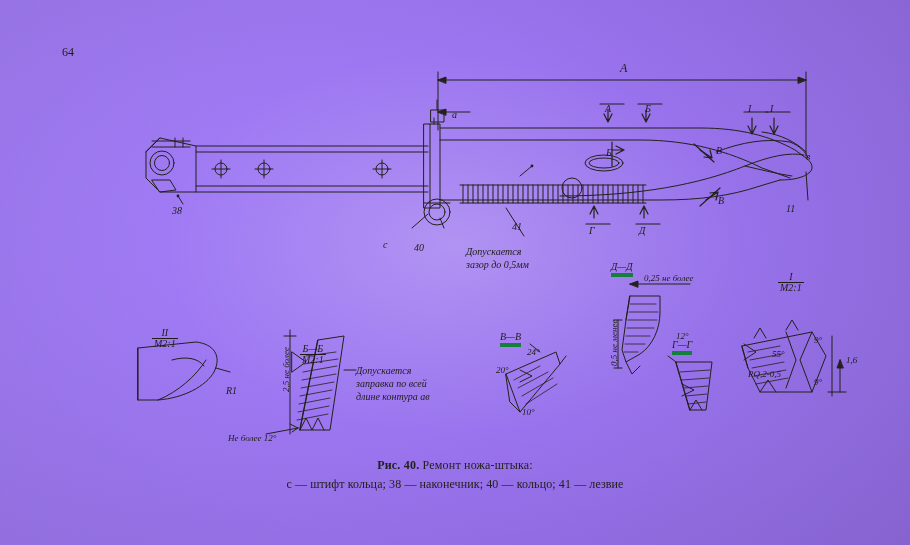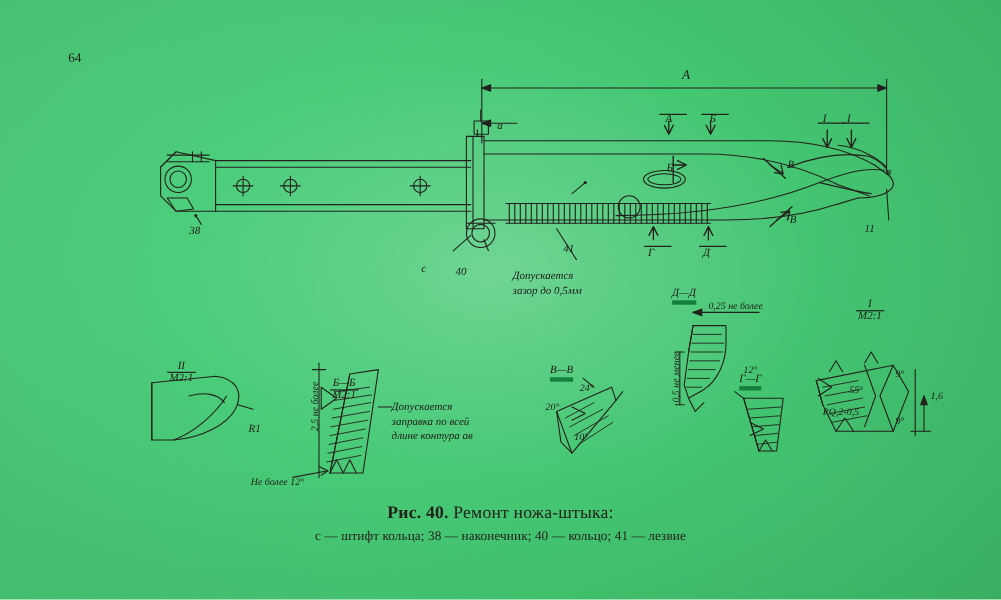--- a/index.html
+++ b/index.html
@@ -4,21 +4,21 @@
 <style>
   html, body {
     margin: 0;
     padding: 0;
     background: #fff;
   }
   #page {
     position: relative;
     width: 910px;
     height: 545px;
-    background: #22c55e;
+    background: #8b5cf6;
     overflow: hidden;
     font-family: "Liberation Serif", serif;
     color: #23211c;
   }
   
   #paper-tint {
     position: absolute;
     inset: 0;
     background:
       radial-gradient(ellipse at 50% 45%, rgba(255,255,255,0.30) 0%, rgba(255,255,255,0.10) 45%, rgba(120,116,104,0.16) 100%),
@@ -49,21 +49,21 @@
   }
   .frac .num { display: block; border-bottom: 1px solid #1e1c18; padding: 0 2px; }
   .frac .den { display: block; padding: 0 2px; font-style: italic; }
   .ul { border-bottom: 4px solid #15803d; }
   #caption {
     position: absolute;
     left: 0;
     width: 910px;
     text-align: center;
   }
-  #caption .c1 { font-size: 16px; letter-spacing: .2px; text-align: center; }
+  #caption .c1 { font-size: 12px; letter-spacing: .2px; text-align: center; }
   #caption .c1 b { font-weight: bold; }
   #caption .c2 { font-size: 12px; margin-top: 4px; letter-spacing: .1px; }
   #pagenum {
     position: absolute;
     left: 62px; top: 46px;
     font-size: 12px;
   }
 </style>
 </head>
 <body>
@@ -316,21 +316,21 @@
   </div>
   <div class="lbl ital tiny rot90" style="left:282px; top:392px;">2,5 не более</div>
   <div class="lbl ital tiny" style="left:228px; top:434px;">Не более 12°</div>
   <div class="lbl ital small" style="left:356px; top:364px; line-height:1.3; white-space:pre;">Допускается
 заправка по всей
 длине контура ав</div>
 
   <div class="lbl ital small ul" style="left:500px; top:332px;">В—В</div>
   <div class="lbl ital tiny" style="left:527px; top:348px;">24°</div>
   <div class="lbl ital tiny" style="left:496px; top:366px;">20°</div>
-  <div class="lbl ital tiny" style="left:522px; top:393px;font-style:italic;">10°</div>
+  <div class="lbl ital tiny" style="left:522px; top:408px;font-style:italic;">10°</div>
 
   <div class="lbl ital small ul" style="left:611px; top:262px;">Д—Д</div>
   <div class="lbl ital tiny" style="left:644px; top:274px;">0,25 не более</div>
   <div class="lbl ital tiny rot90" style="left:610px; top:366px;">0,5 не менее</div>
 
   <div class="lbl ital small ul" style="left:672px; top:340px;">Г—Г</div>
   <div class="lbl ital tiny" style="left:676px; top:332px;">12°</div>
 
   <div class="lbl" style="left:778px; top:272px; text-align:center;">
     <span class="frac ital small">

